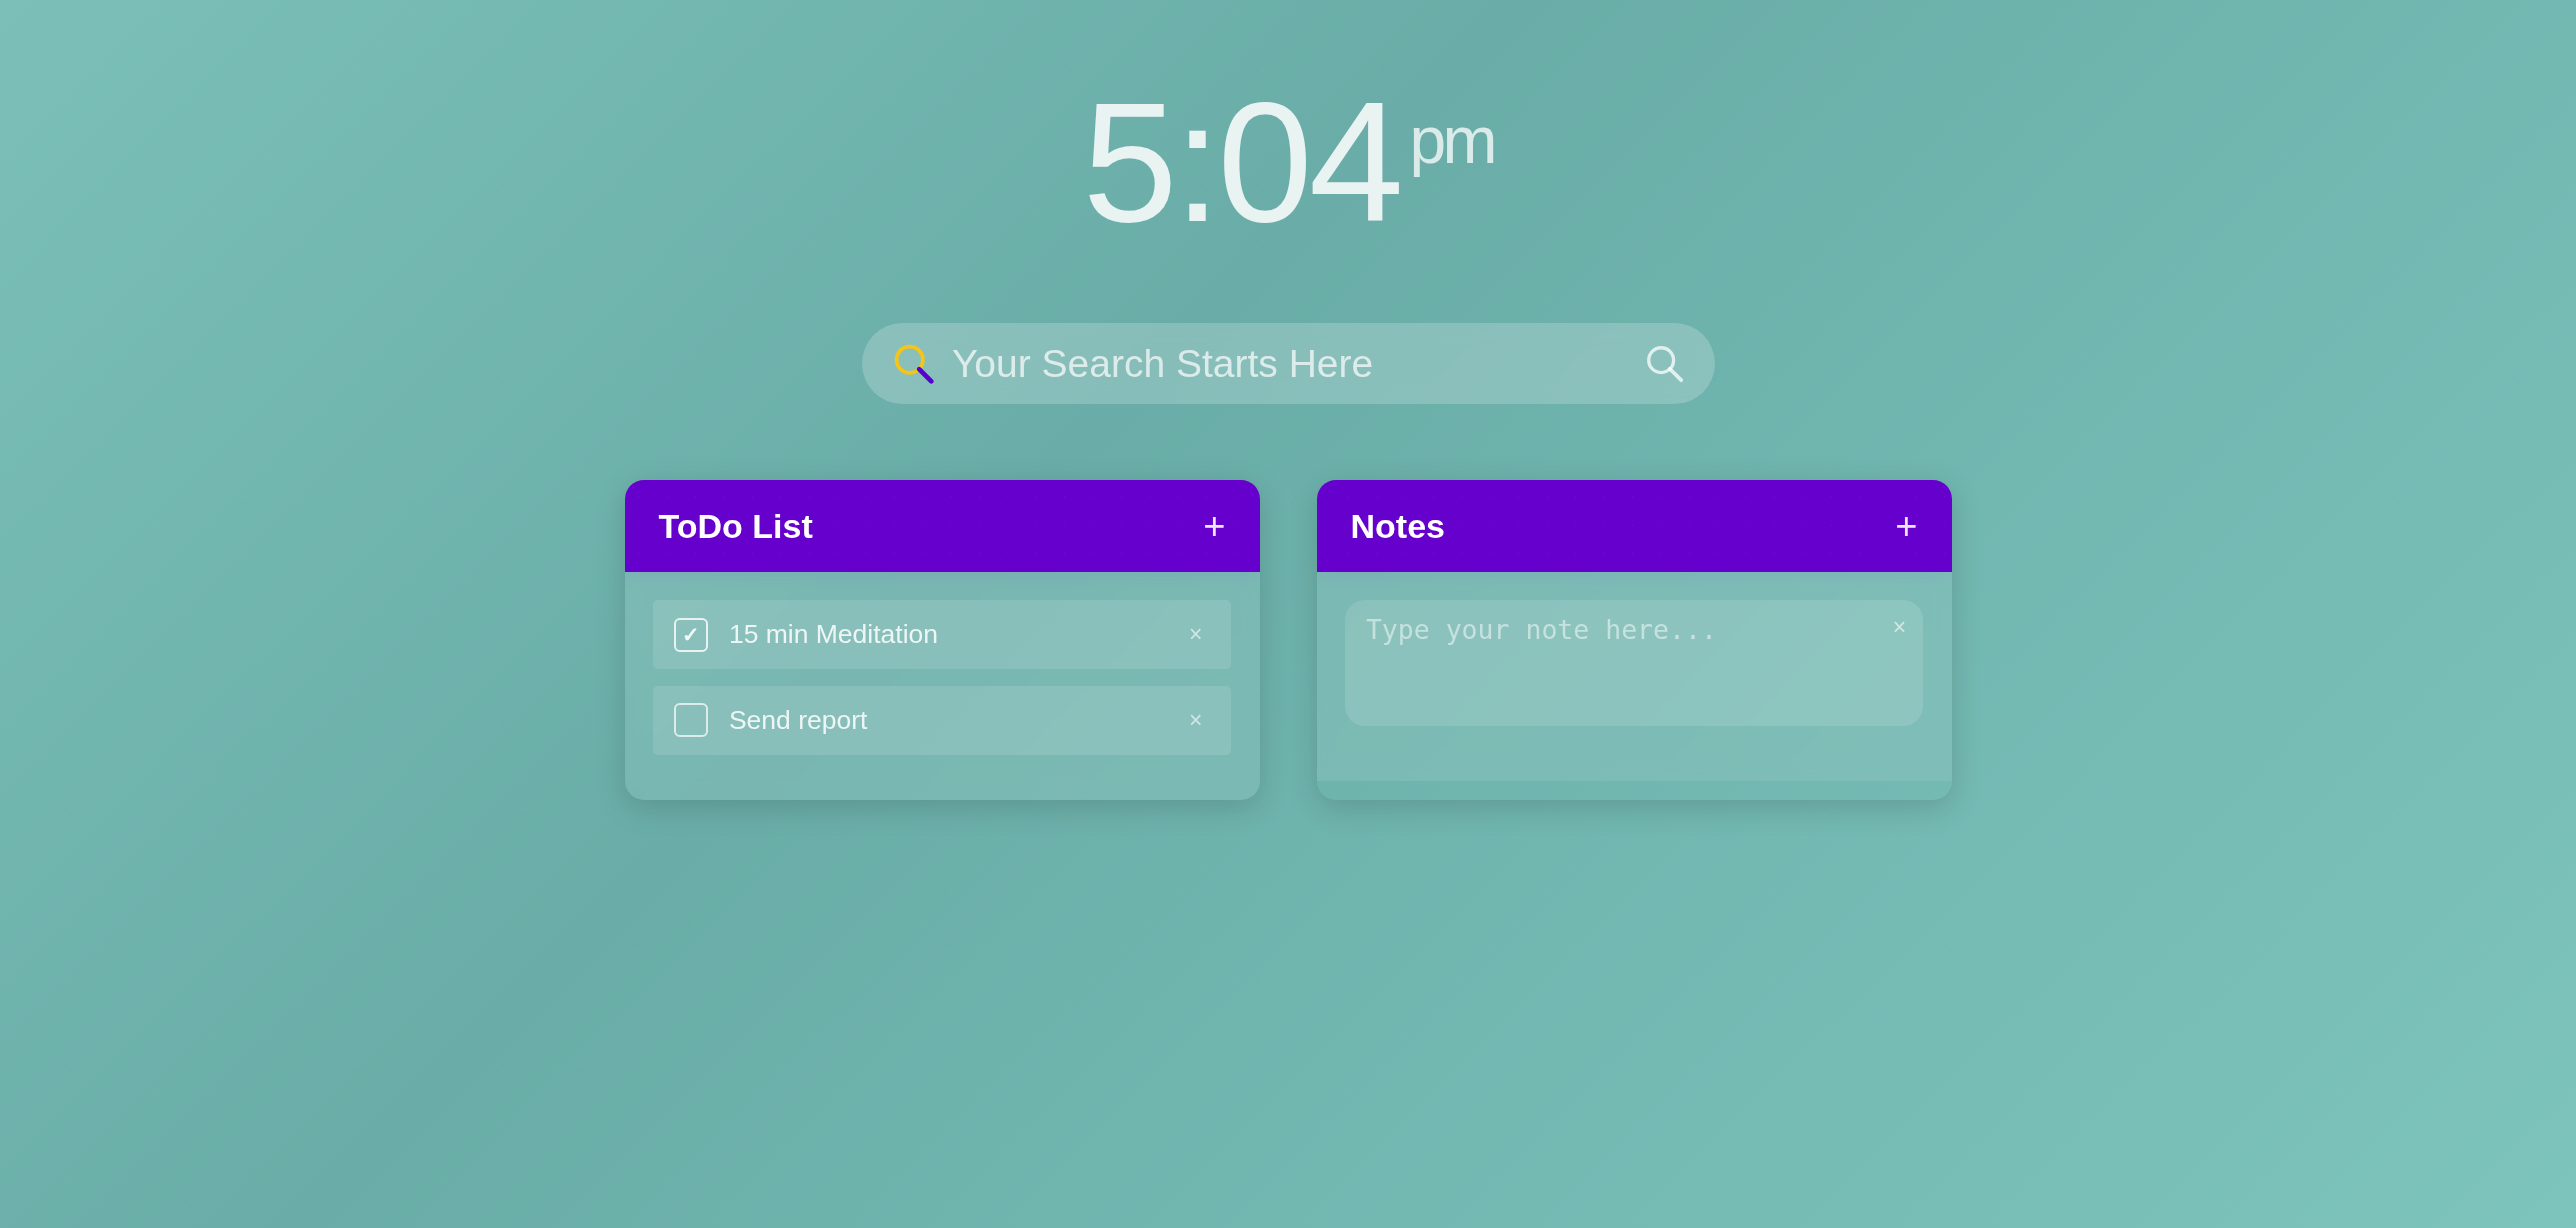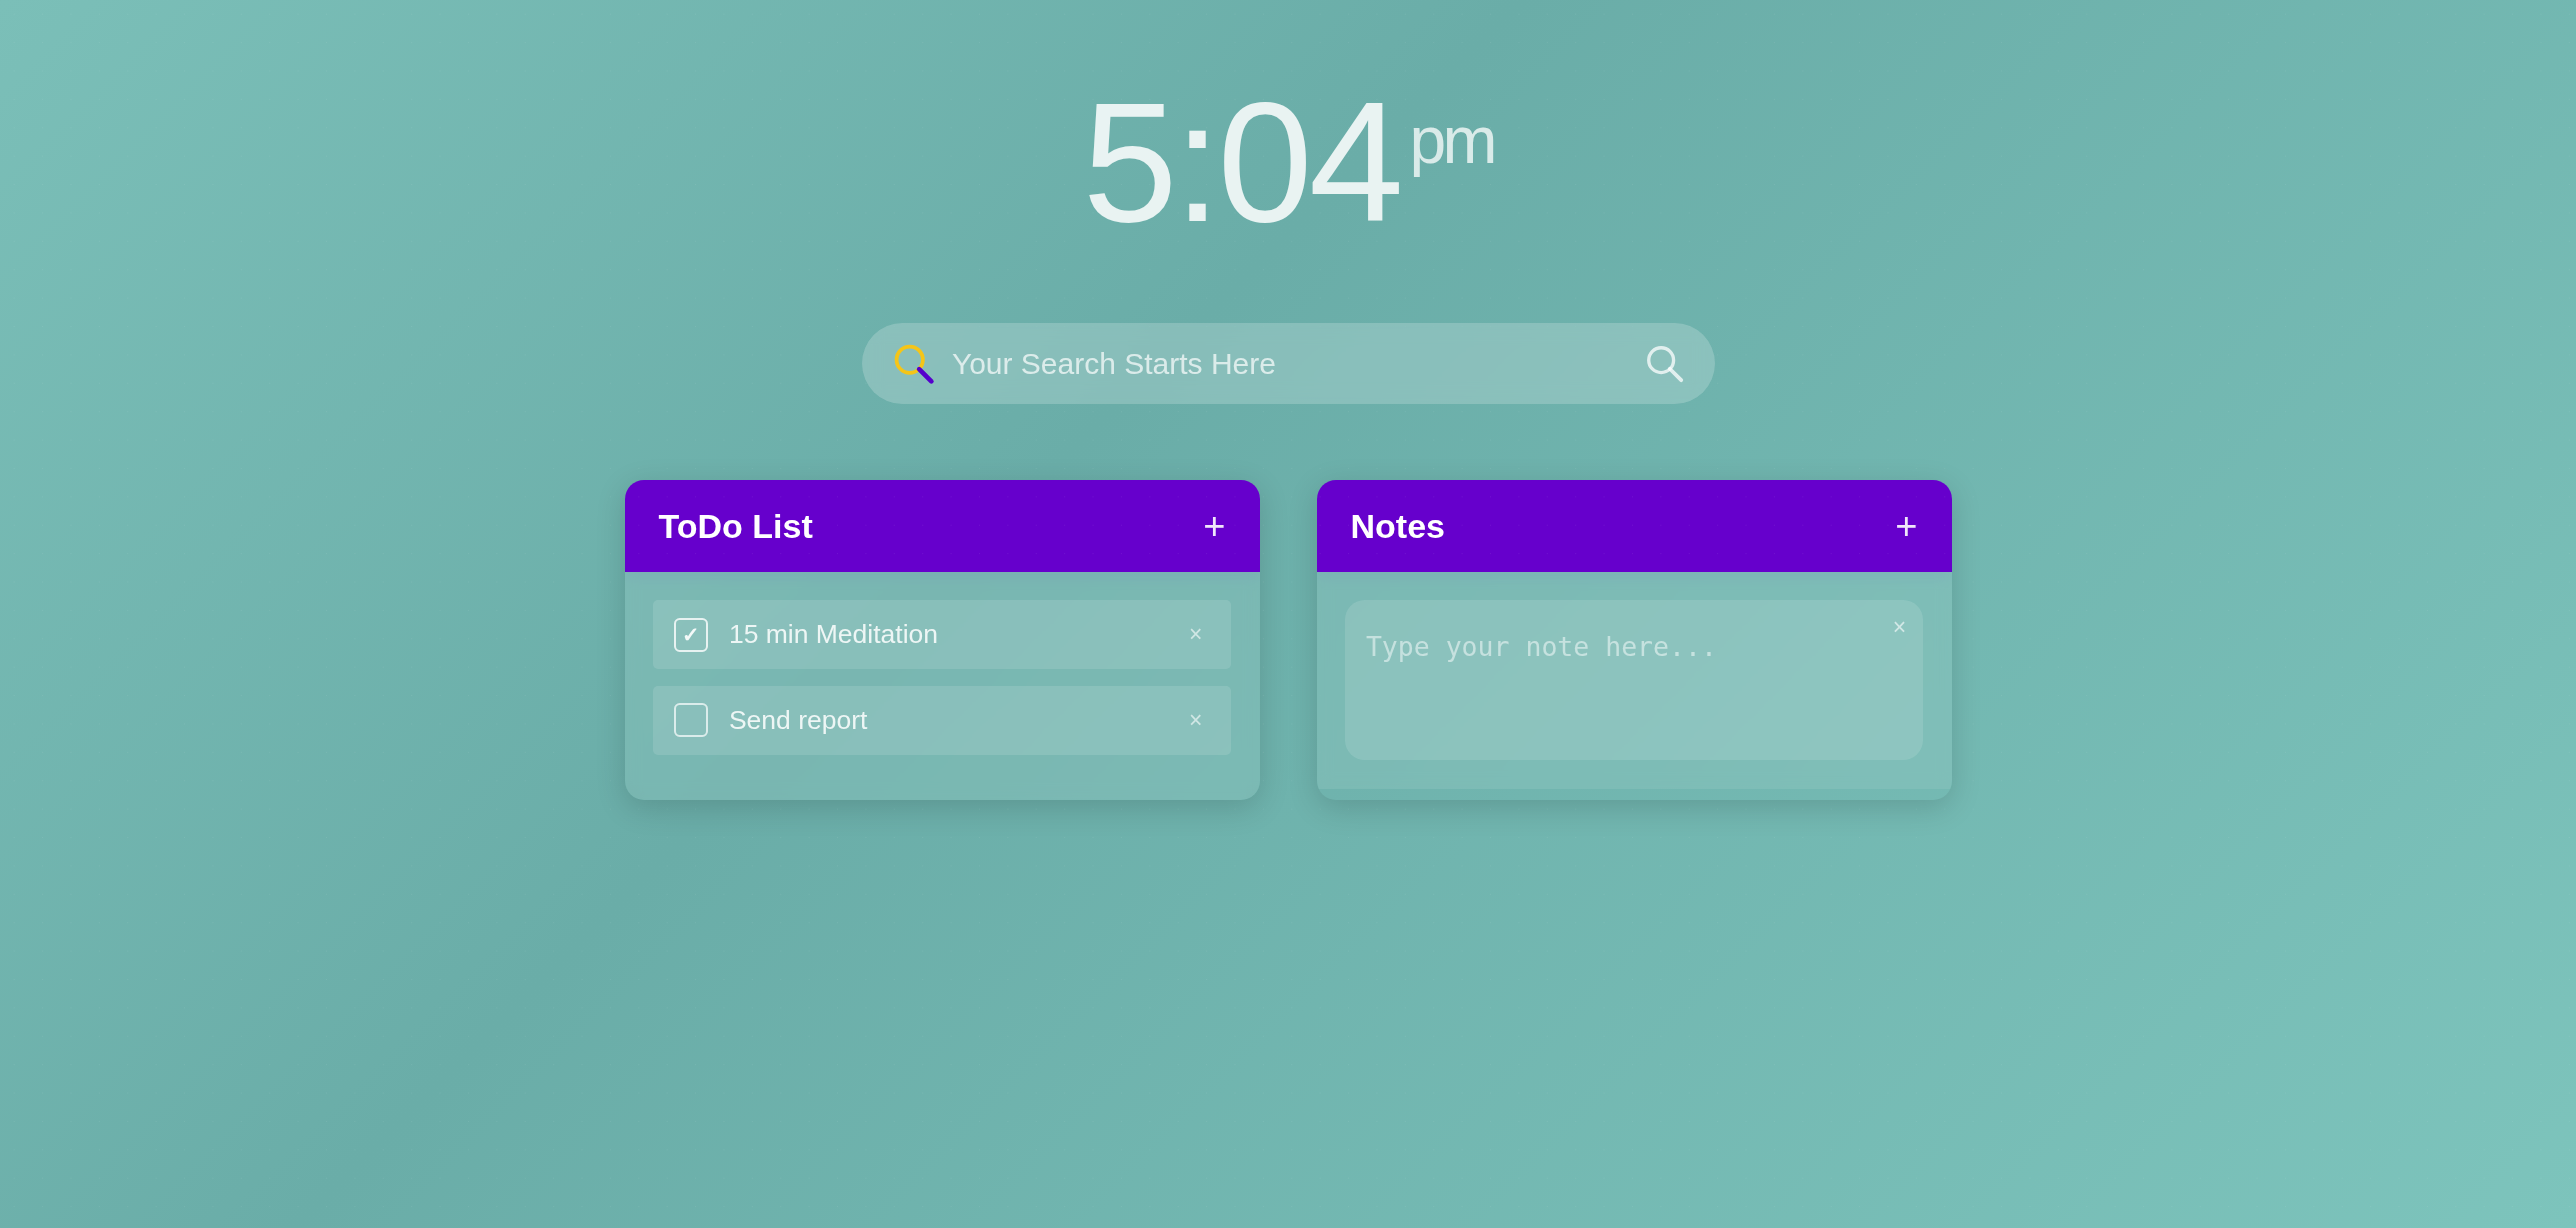--- a/index.html
+++ b/index.html
@@ -80,21 +80,21 @@
     .search-icon-left svg {
       width: 47px;
       height: 47px;
     }
 
     .search-input {
       flex: 1;
       background: transparent;
       border: none;
       outline: none;
-      font-size: 30px;
+      font-size: 39px;
       color: rgba(255,255,255,0.85);
       font-weight: 300;
     }
 
     .search-input::placeholder {
       color: rgba(255,255,255,0.7);
     }
 
     .search-icon-right {
       width: 43px;
@@ -197,21 +197,21 @@
       cursor: pointer;
       background: none;
       border: none;
       padding: 3.8px 7.6px;
     }
 
     
     .note-item {
       background: rgba(255,255,255,0.12);
       border-radius: 20px;
-      padding: 31px 21px;
+      padding: 14px 21px;
       min-height: 123px;
       position: relative;
     }
 
     .note-textarea {
       width: 100%;
       background: transparent;
       border: none;
       outline: none;
       color: rgba(255,255,255,0.6);

